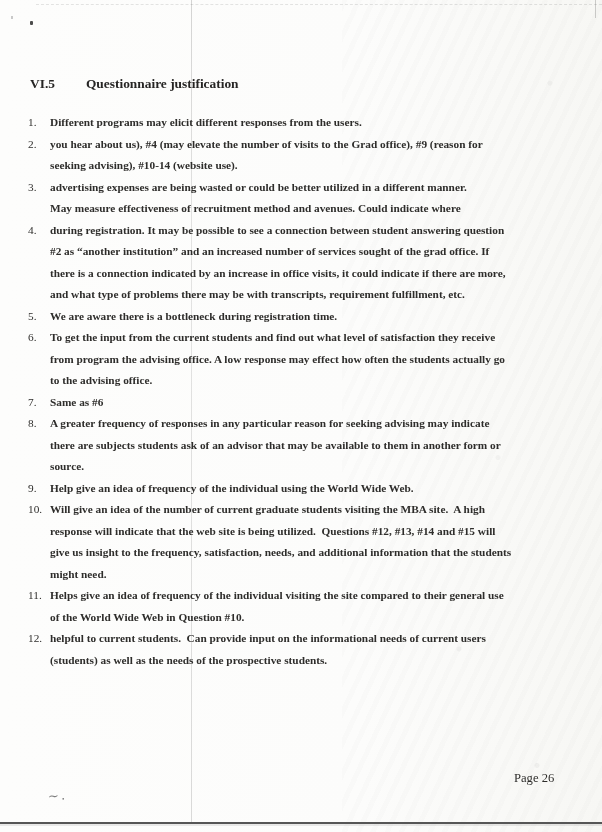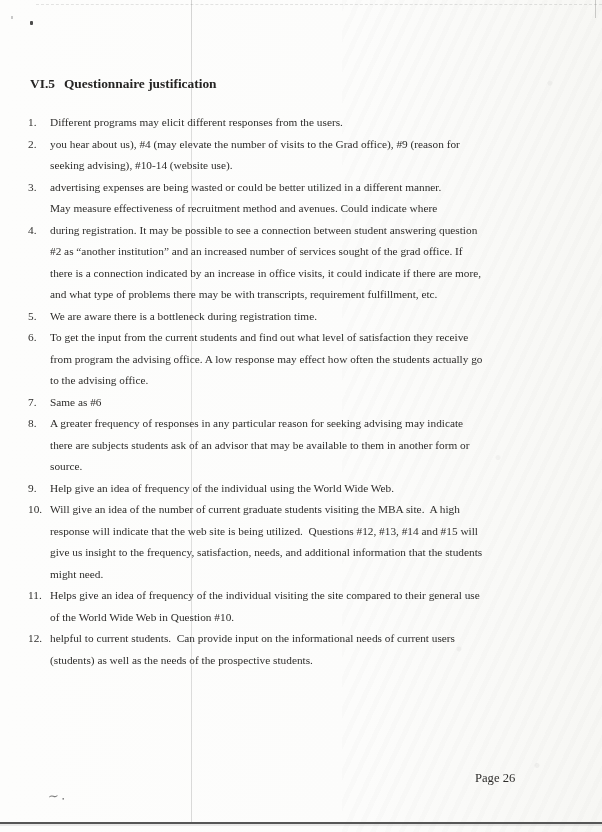--- a/index.html
+++ b/index.html
@@ -55,37 +55,37 @@
     position: absolute; left: 48px; top: 788px;
     color: #7d7d7d; font-size: 13px; letter-spacing: 2px;
     transform: rotate(-4deg);
     font-family: "DejaVu Sans", sans-serif;
   }
   .doc-title {
     position: absolute; left: 30px; top: 67px;
     font-weight: bold; font-size: 13.4px; color: #262524;
     white-space: pre;
   }
-  .doc-title .sec-num { margin-right: 9px; }
+  .doc-title .sec-num { margin-right: 31px; }
   .justification-list {
     position: absolute; left: 28px; top: 112px; width: 556px;
     list-style: none; margin: 0; padding: 0;
     font-size: 11.3px; color: #2e2d2b;
   }
   .justification-list li { position: relative; padding-left: 22px; }
   .item-num {
     position: absolute; left: 0; top: 0; width: 20px;
     line-height: 21.5px; white-space: pre;
   }
   .item-line {
     line-height: 21.5px; height: 21.5px;
-    white-space: pre; overflow: visible;
+    white-space: pre; overflow: visible; font-weight: bold;
   }
   .page-footer {
-    position: absolute; left: 475px; top: 771px;
+    position: absolute; left: 514px; top: 771px;
     font-size: 12.6px; color: #2e2d2b; white-space: pre;
   }
 </style>
 </head>
 <body>
 
 <div class="page">
 
   <div class="scan-noise"></div>
   <div class="top-edge-line"></div>

